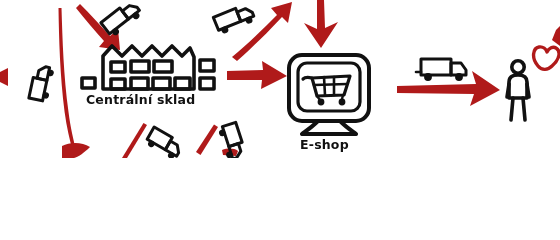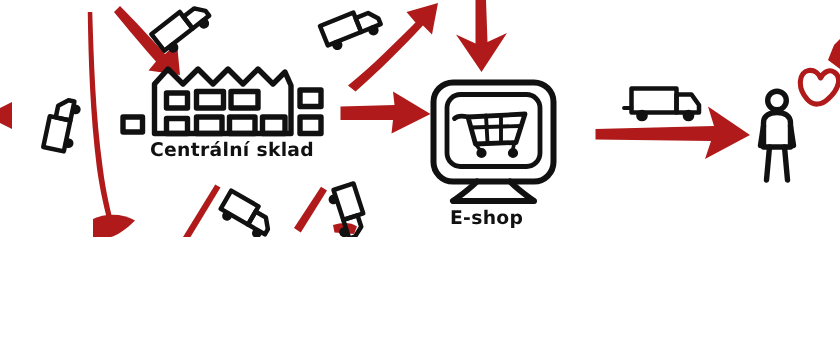--- a/index.html
+++ b/index.html
@@ -2,21 +2,21 @@
 <html><head>
 <meta charset="utf-8">
 <style>
   html,body{margin:0;padding:0;background:#ffffff;}
   body{width:560px;height:158px;overflow:hidden;
        font-family:"DejaVu Sans",sans-serif;}
   #canvas{position:relative;width:560px;height:158px;background:#ffffff;}
   #canvas svg{position:absolute;left:0;top:0;}
   .lbl{position:absolute;color:#111111;font-family:"DejaVu Sans",sans-serif;
        font-weight:700;white-space:nowrap;letter-spacing:.2px;}
-  #lbl-warehouse{left:100px;top:92px;font-size:12.5px;}
+  #lbl-warehouse{left:86px;top:92px;font-size:12.5px;}
   #lbl-eshop{left:300px;top:137px;font-size:12.5px;}
 </style>
 </head>
 <body>
 
 <div id="canvas">
 
   <svg width="560" height="158" viewBox="0 0 560 158">
 
     <g fill="#b01a1a" stroke="none">

